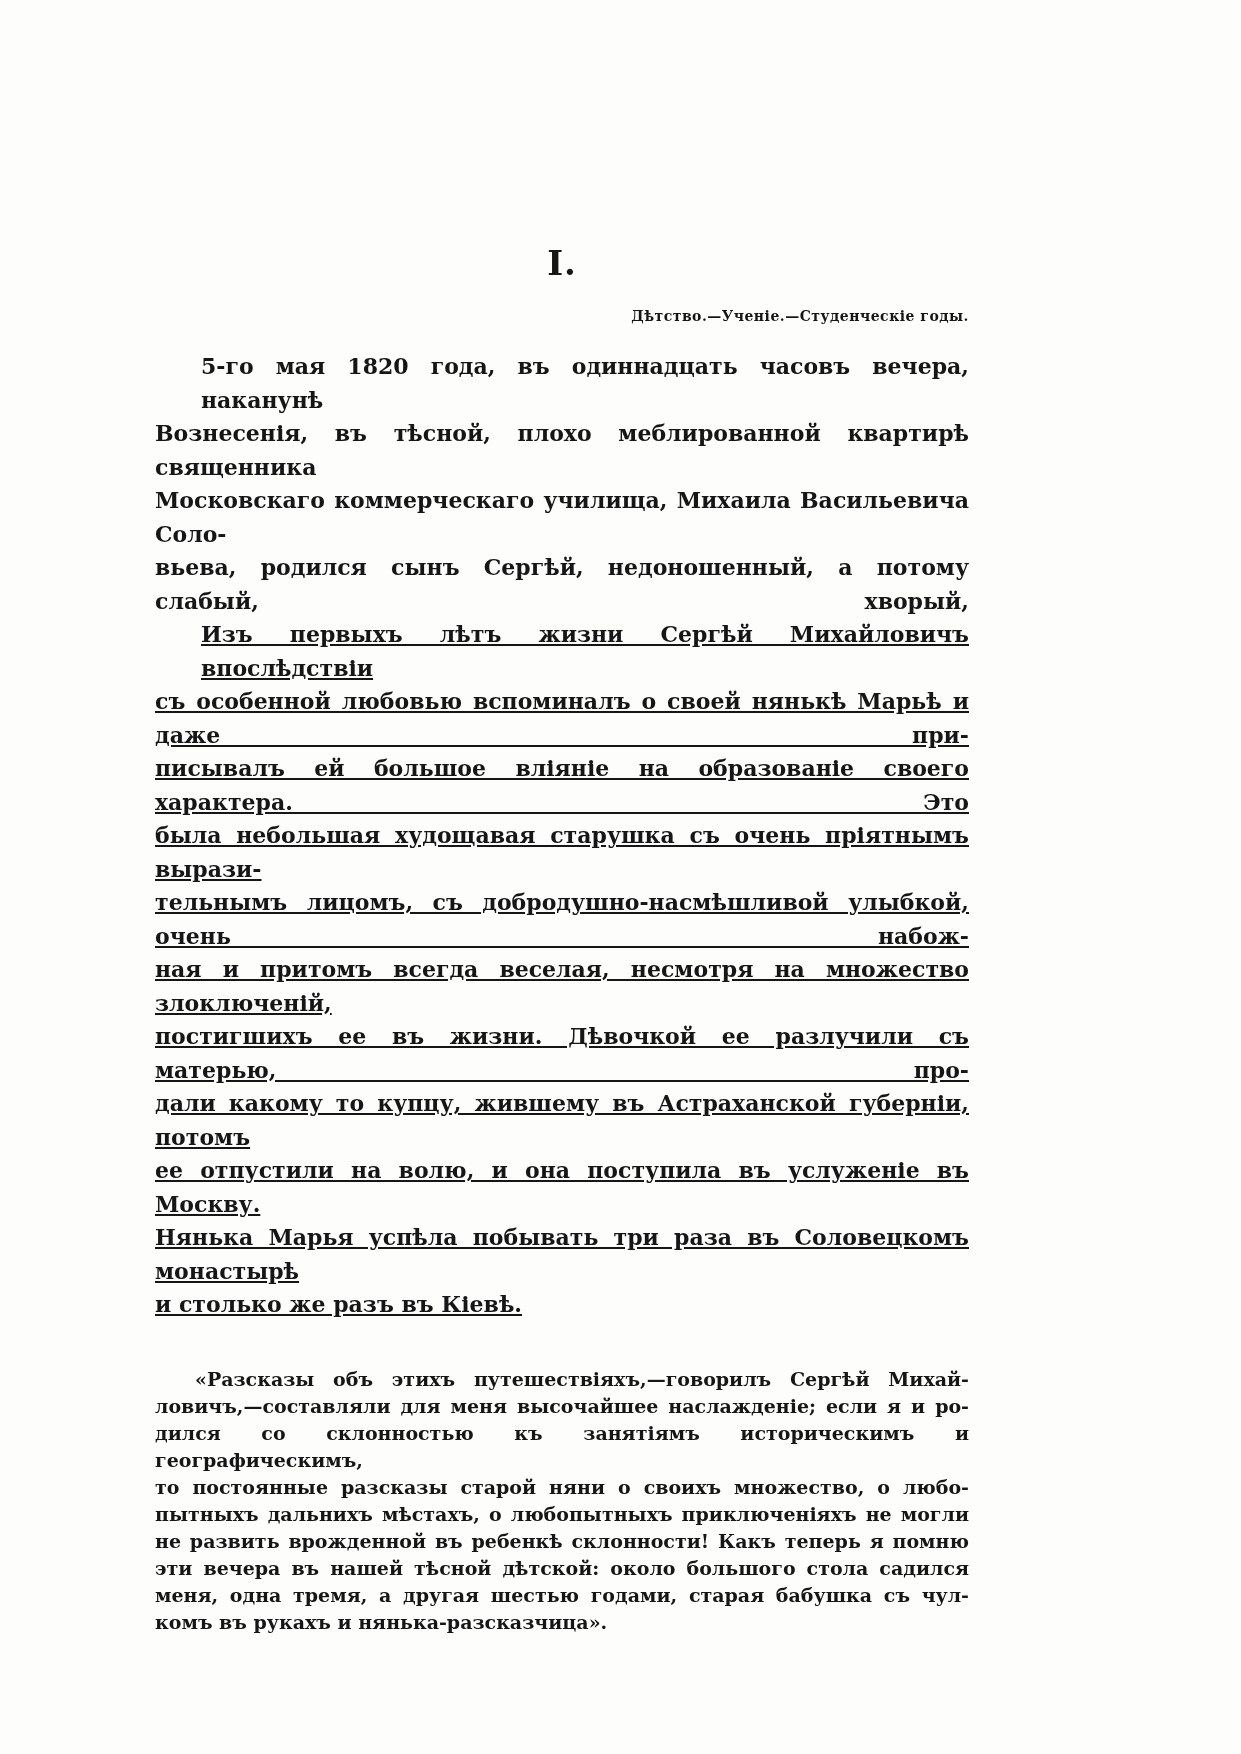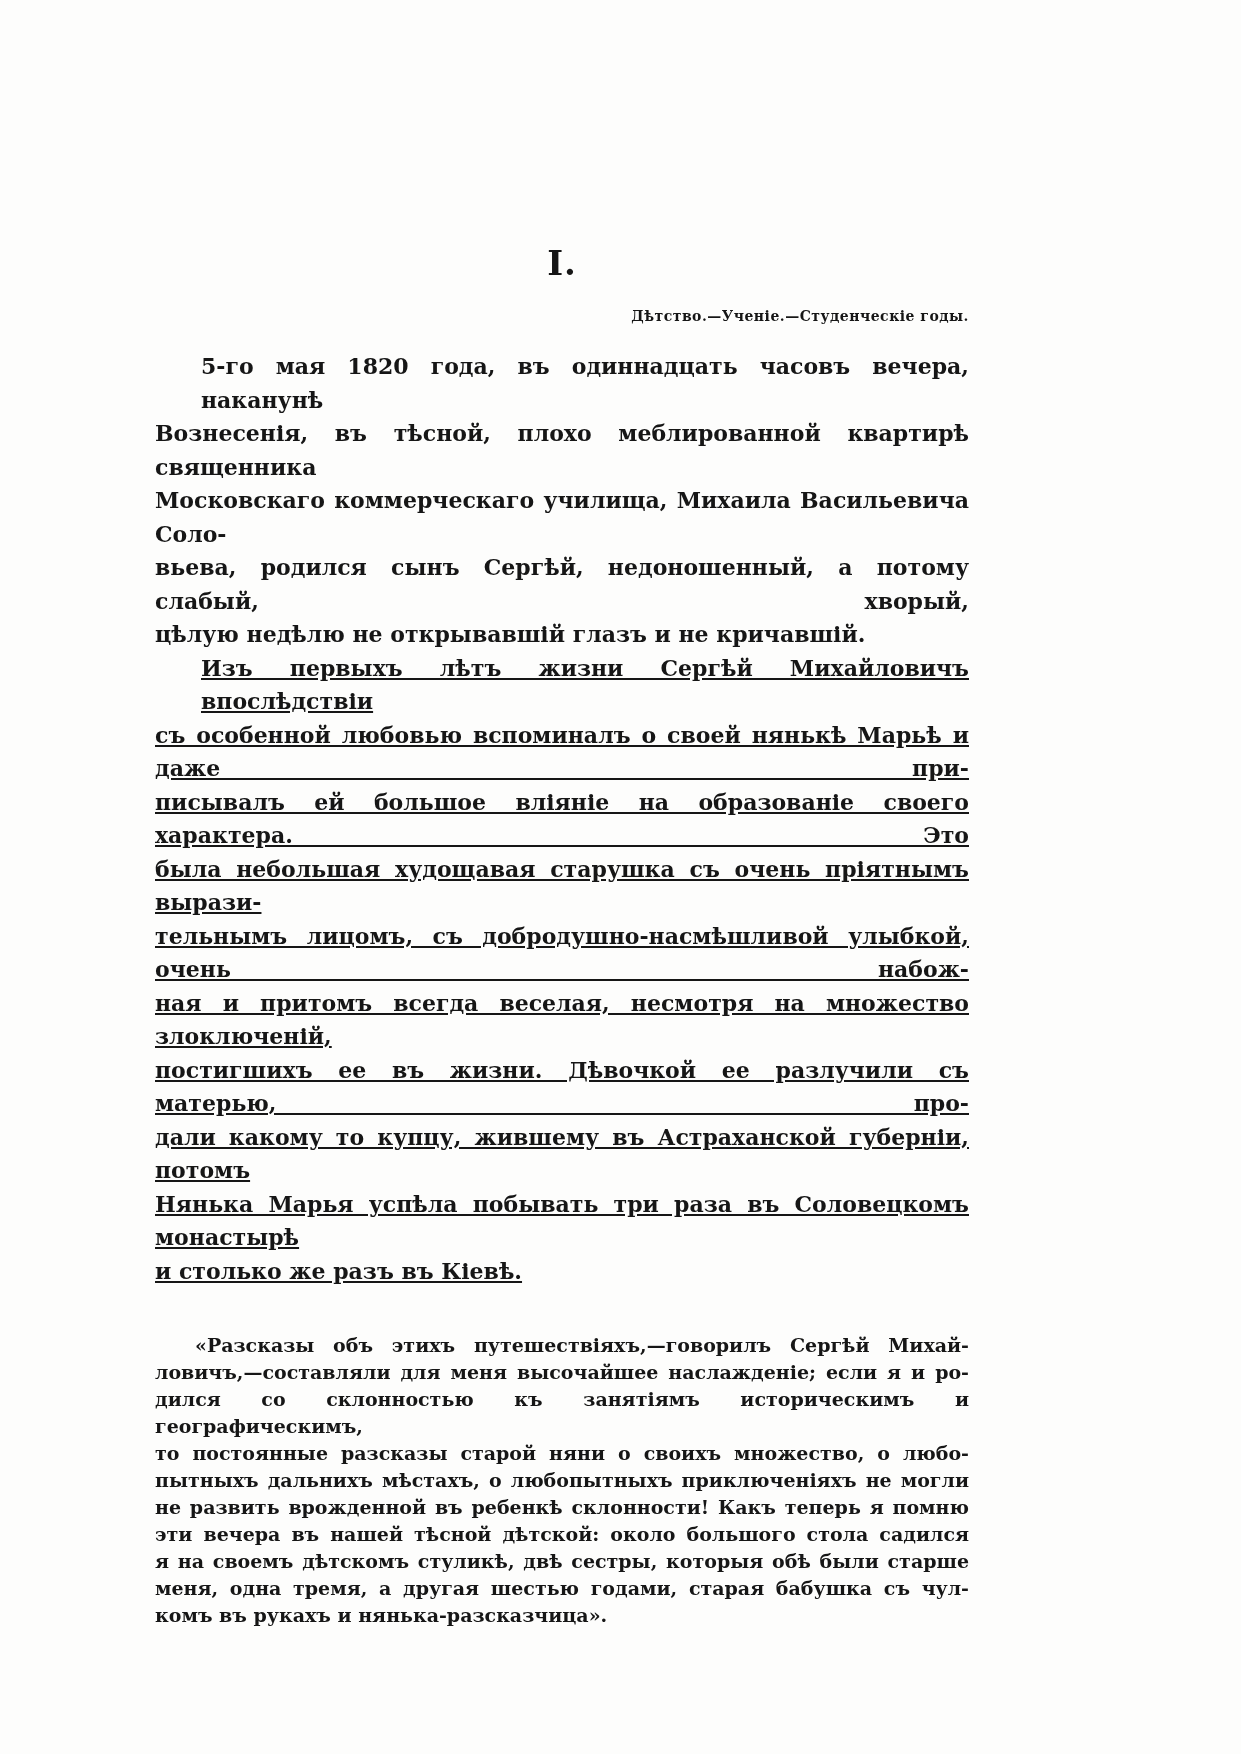--- a/index.html
+++ b/index.html
@@ -70,43 +70,42 @@
 
     <div class="chapter-number">I.</div>
 
     <div class="chapter-subtitle">Дѣтство.—Ученіе.—Студенческіе годы.</div>
 
     <div class="paragraph">
         <div class="line first">5-го мая 1820 года, въ одиннадцать часовъ вечера, наканунѣ</div>
         <div class="line">Вознесенія, въ тѣсной, плохо меблированной квартирѣ священника</div>
         <div class="line">Московскаго коммерческаго училища, Михаила Васильевича Соло-</div>
         <div class="line">вьева, родился сынъ Сергѣй, недоношенный, а потому слабый, хворый,</div>
-        <div class="line last">цѣлую недѣлю не открывавшій глазъ и не кричавшій.</div>
       </div>
 
     <div class="paragraph">
         <div class="line first">Изъ первыхъ лѣтъ жизни Сергѣй Михайловичъ впослѣдствіи</div>
         <div class="line">съ особенной любовью вспоминалъ о своей нянькѣ Марьѣ и даже при-</div>
         <div class="line">писывалъ ей большое вліяніе на образованіе своего характера. Это</div>
         <div class="line">была небольшая худощавая старушка съ очень пріятнымъ вырази-</div>
         <div class="line">тельнымъ лицомъ, съ добродушно-насмѣшливой улыбкой, очень набож-</div>
         <div class="line">ная и притомъ всегда веселая, несмотря на множество злоключеній,</div>
         <div class="line">постигшихъ ее въ жизни. Дѣвочкой ее разлучили съ матерью, про-</div>
         <div class="line">дали какому то купцу, жившему въ Астраханской губерніи, потомъ</div>
+        <div class="line">ее отпустили на волю, и она поступила въ услуженіе въ Москву.</div>
         <div class="line">Нянька Марья успѣла побывать три раза въ Соловецкомъ монастырѣ</div>
         <div class="line last">и столько же разъ въ Кіевѣ.</div>
       </div>
 
     <div class="blockquote">
         <div class="line first">«Разсказы объ этихъ путешествіяхъ,—говорилъ Сергѣй Михай-</div>
         <div class="line">ловичъ,—составляли для меня высочайшее наслажденіе; если я и ро-</div>
         <div class="line">дился со склонностью къ занятіямъ историческимъ и географическимъ,</div>
         <div class="line">то постоянные разсказы старой няни о своихъ множество, о любо-</div>
         <div class="line">пытныхъ дальнихъ мѣстахъ, о любопытныхъ приключеніяхъ не могли</div>
         <div class="line">не развить врожденной въ ребенкѣ склонности! Какъ теперь я помню</div>
         <div class="line">эти вечера въ нашей тѣсной дѣтской: около большого стола садился</div>
-        <div class="line">я на своемъ дѣтскомъ стуликѣ, двѣ сестры, которыя обѣ были старше</div>
         <div class="line">меня, одна тремя, а другая шестью годами, старая бабушка съ чул-</div>
         <div class="line last">комъ въ рукахъ и нянька-разсказчица».</div>
       </div>
 
   </div>
 </div>
 
 </body></html>

